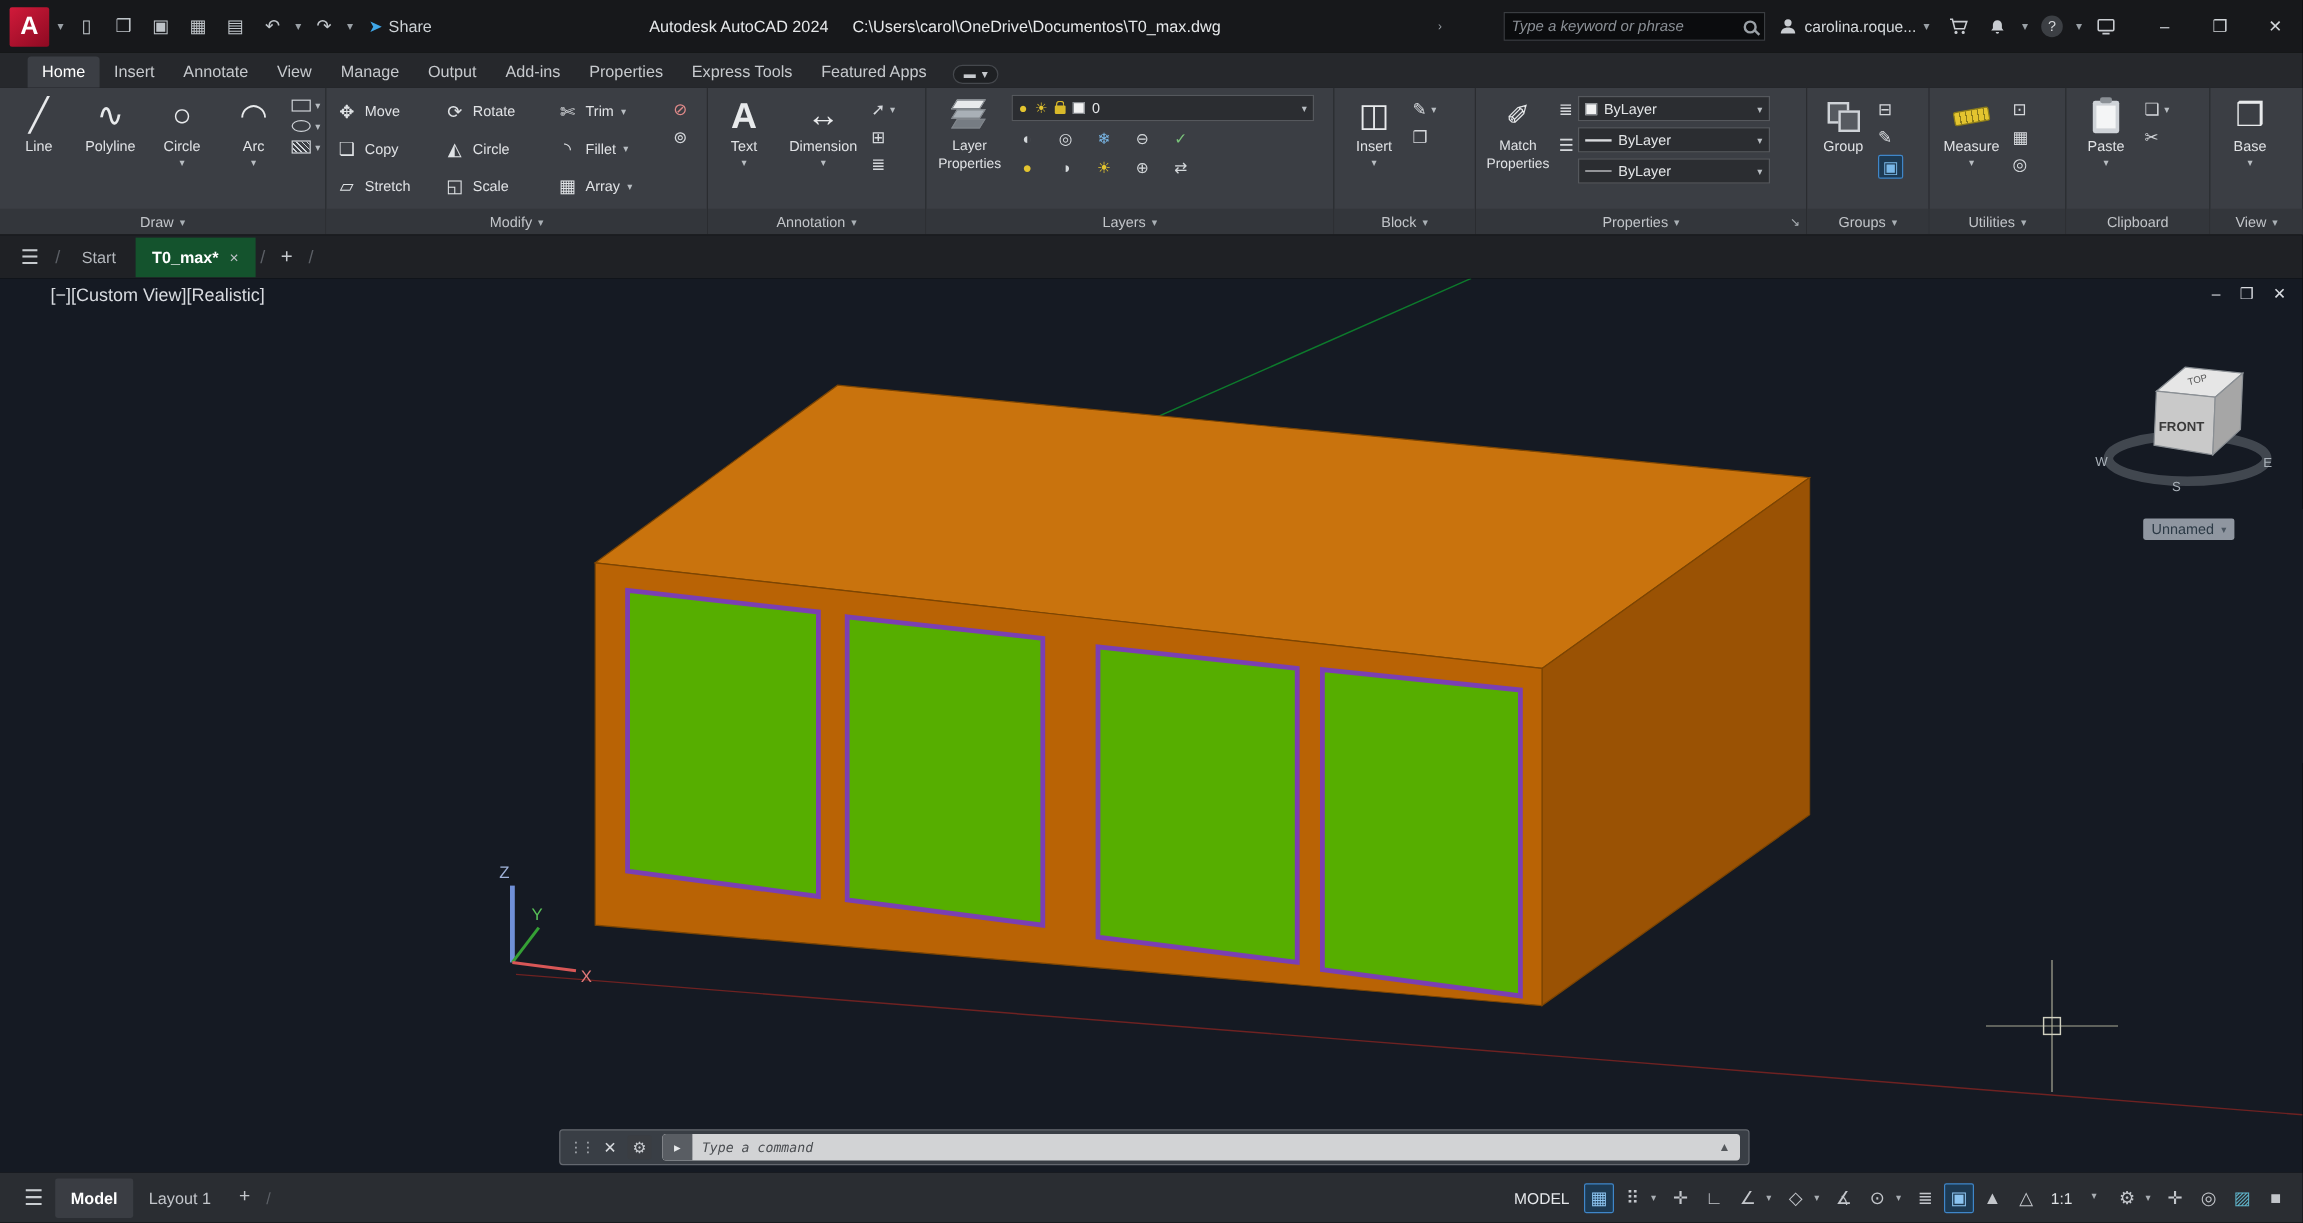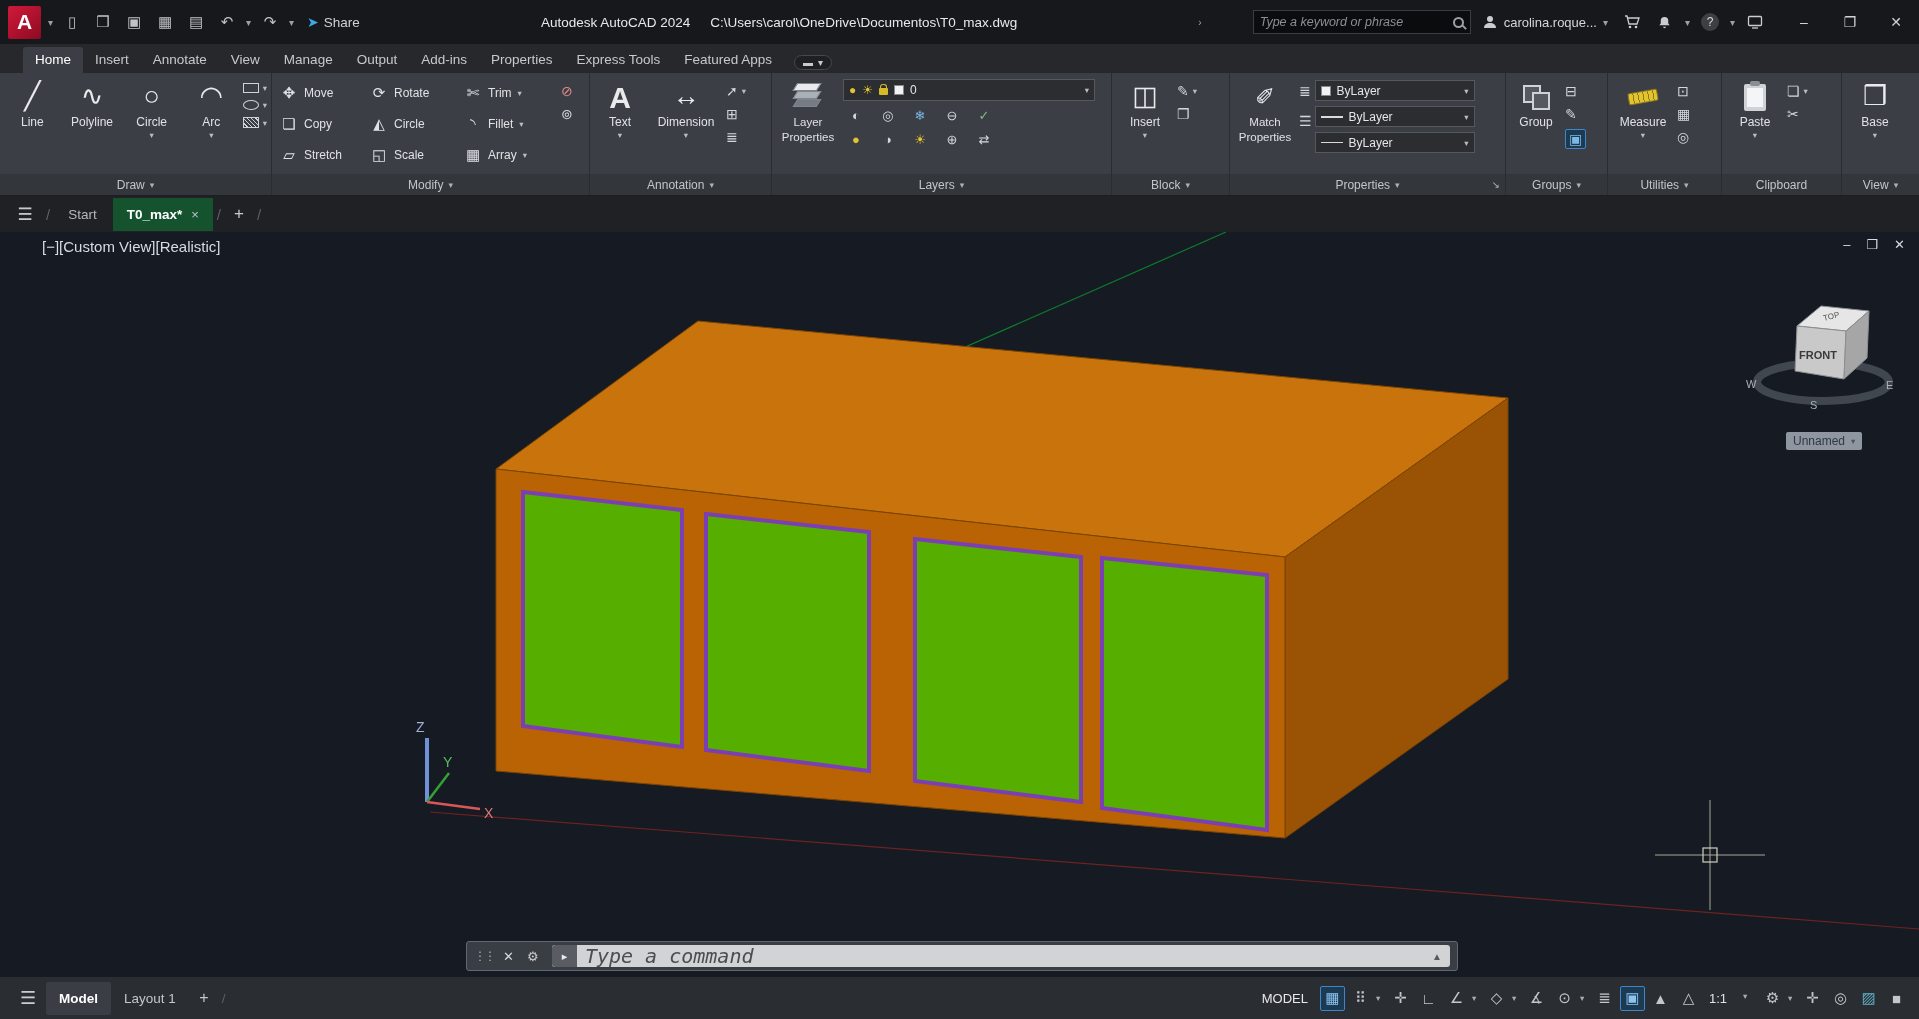--- a/index.html
+++ b/index.html
@@ -105,21 +105,21 @@
 .unnamed-badge .mini-dd{color:#4a5560;}
 
 .cmd-dock{position:absolute;left:466px;bottom:6px;width:992px;height:30px;display:flex;align-items:center;gap:9px;
   background:rgba(88,92,99,0.55);border:1px solid #64686f;border-radius:3px;padding:0 7px;}
 .cmd-grip{color:#aeb3b9;font-size:12px;letter-spacing:-2px;}
 .cmd-x{color:#d6d9dd;font-size:13px;}
 .cmd-wrench{width:20px;height:20px;background:#3a3d42;border-radius:2px;display:flex;align-items:center;justify-content:center;color:#c8cbd0;font-size:13px;}
 .cmd-field{flex:1;height:22px;background:#d2d3d5;border-radius:3px;display:flex;align-items:center;overflow:hidden;}
 .cmd-chip{width:25px;height:100%;background:#595d63;color:#e8eaec;display:flex;align-items:center;justify-content:center;font-size:11px;border-radius:3px 0 0 3px;}
 .cmd-field input{flex:1;border:none;outline:none;background:transparent;padding:0 8px;
-  font-family:"DejaVu Sans Mono",monospace;font-size:20px;font-style:italic;color:#3a3d40;}
+  font-family:"DejaVu Sans Mono",monospace;font-size:11px;font-style:italic;color:#3a3d40;}
 .cmd-field input::placeholder{color:#4a4d51;font-style:italic;}
 .cmd-hist{color:#55585c;font-size:10px;padding:0 8px;}
 
 
 .statusbar{height:42px;background:#2a2d32;display:flex;align-items:center;padding:0 10px;font-size:13.5px;color:#c3c6cb;flex-shrink:0;}
 .sb-menu{width:36px;text-align:center;font-size:18px;color:#c9cdd1;}
 .sb-tab{padding:9px 13px;}
 .sb-tab.active{background:#3a3d43;color:#fff;font-weight:bold;border-radius:2px;}
 .sb-add{width:30px;text-align:center;font-size:16px;}
 .sb-slash{color:#5c6066;padding:0 3px;}

